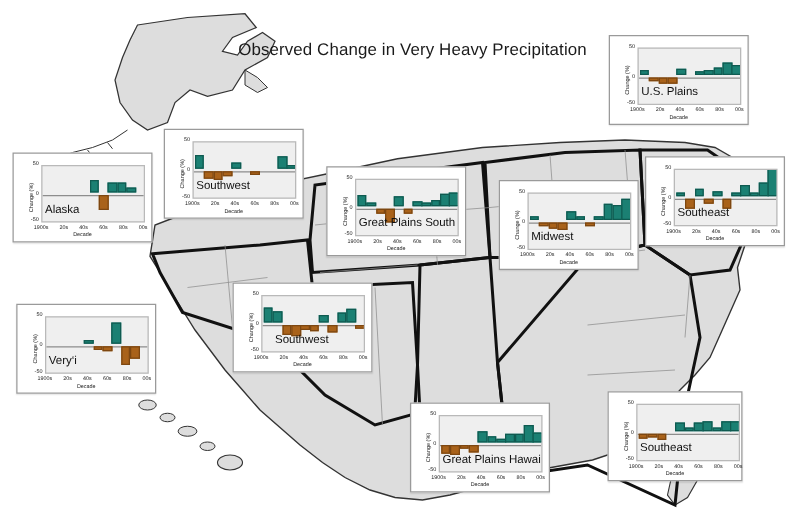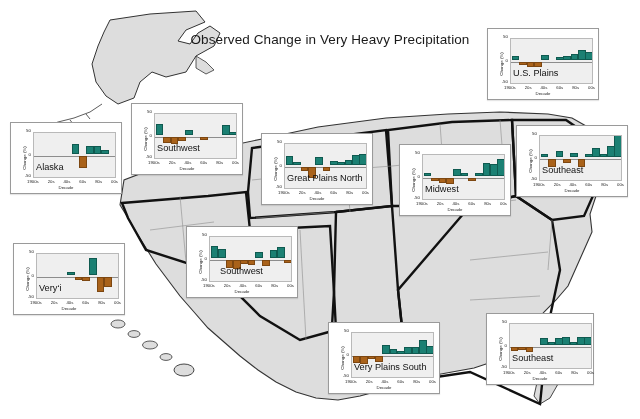--- a/index.html
+++ b/index.html
@@ -245,21 +245,21 @@
               <div class="bar pos" title="80s: 6%" style="bottom: 23px; height: 2.76px; background: rgb(27, 128, 115);"></div>
             </div>
             <div class="bslot">
               <div class="bar pos" title="90s: 17%" style="bottom: 23px; height: 7.82px; background: rgb(27, 128, 115);"></div>
             </div>
             <div class="bslot">
               <div class="bar pos" title="00s: 19%" style="bottom: 23px; height: 8.74px; background: rgb(27, 128, 115);"></div>
             </div>
           </div>
         </div>
-        <div class="regname" style="left: 25px; top: 39px;">Great Plains North</div>
+        <div class="regname" style="left: 25px; top: 39px;">Great Plains South</div>
         <div class="xticks" style="left: 16px; width: 91px; top: 56px;">
           <span>1900s</span>
           <span>20s</span>
           <span>40s</span>
           <span>60s</span>
           <span>80s</span>
           <span>00s</span>
         </div>
         <div class="xlab" style="top: 62px;">Decade</div>
       </div>
@@ -505,21 +505,21 @@
               <div class="bar pos" title="80s: 10%" style="bottom: 23px; height: 4.6px; background: rgb(27, 128, 115);"></div>
             </div>
             <div class="bslot">
               <div class="bar pos" title="90s: 27%" style="bottom: 23px; height: 12.42px; background: rgb(27, 128, 115);"></div>
             </div>
             <div class="bslot">
               <div class="bar pos" title="00s: 12%" style="bottom: 23px; height: 5.52px; background: rgb(27, 128, 115);"></div>
             </div>
           </div>
         </div>
-        <div class="regname" style="left: 25px; top: 39px;">Very Plains South</div>
+        <div class="regname" style="left: 25px; top: 39px;">Great Plains Hawai</div>
         <div class="xticks" style="left: 16px; width: 91px; top: 56px;">
           <span>1900s</span>
           <span>20s</span>
           <span>40s</span>
           <span>60s</span>
           <span>80s</span>
           <span>00s</span>
         </div>
         <div class="xlab" style="top: 62px;">Decade</div>
       </div>

